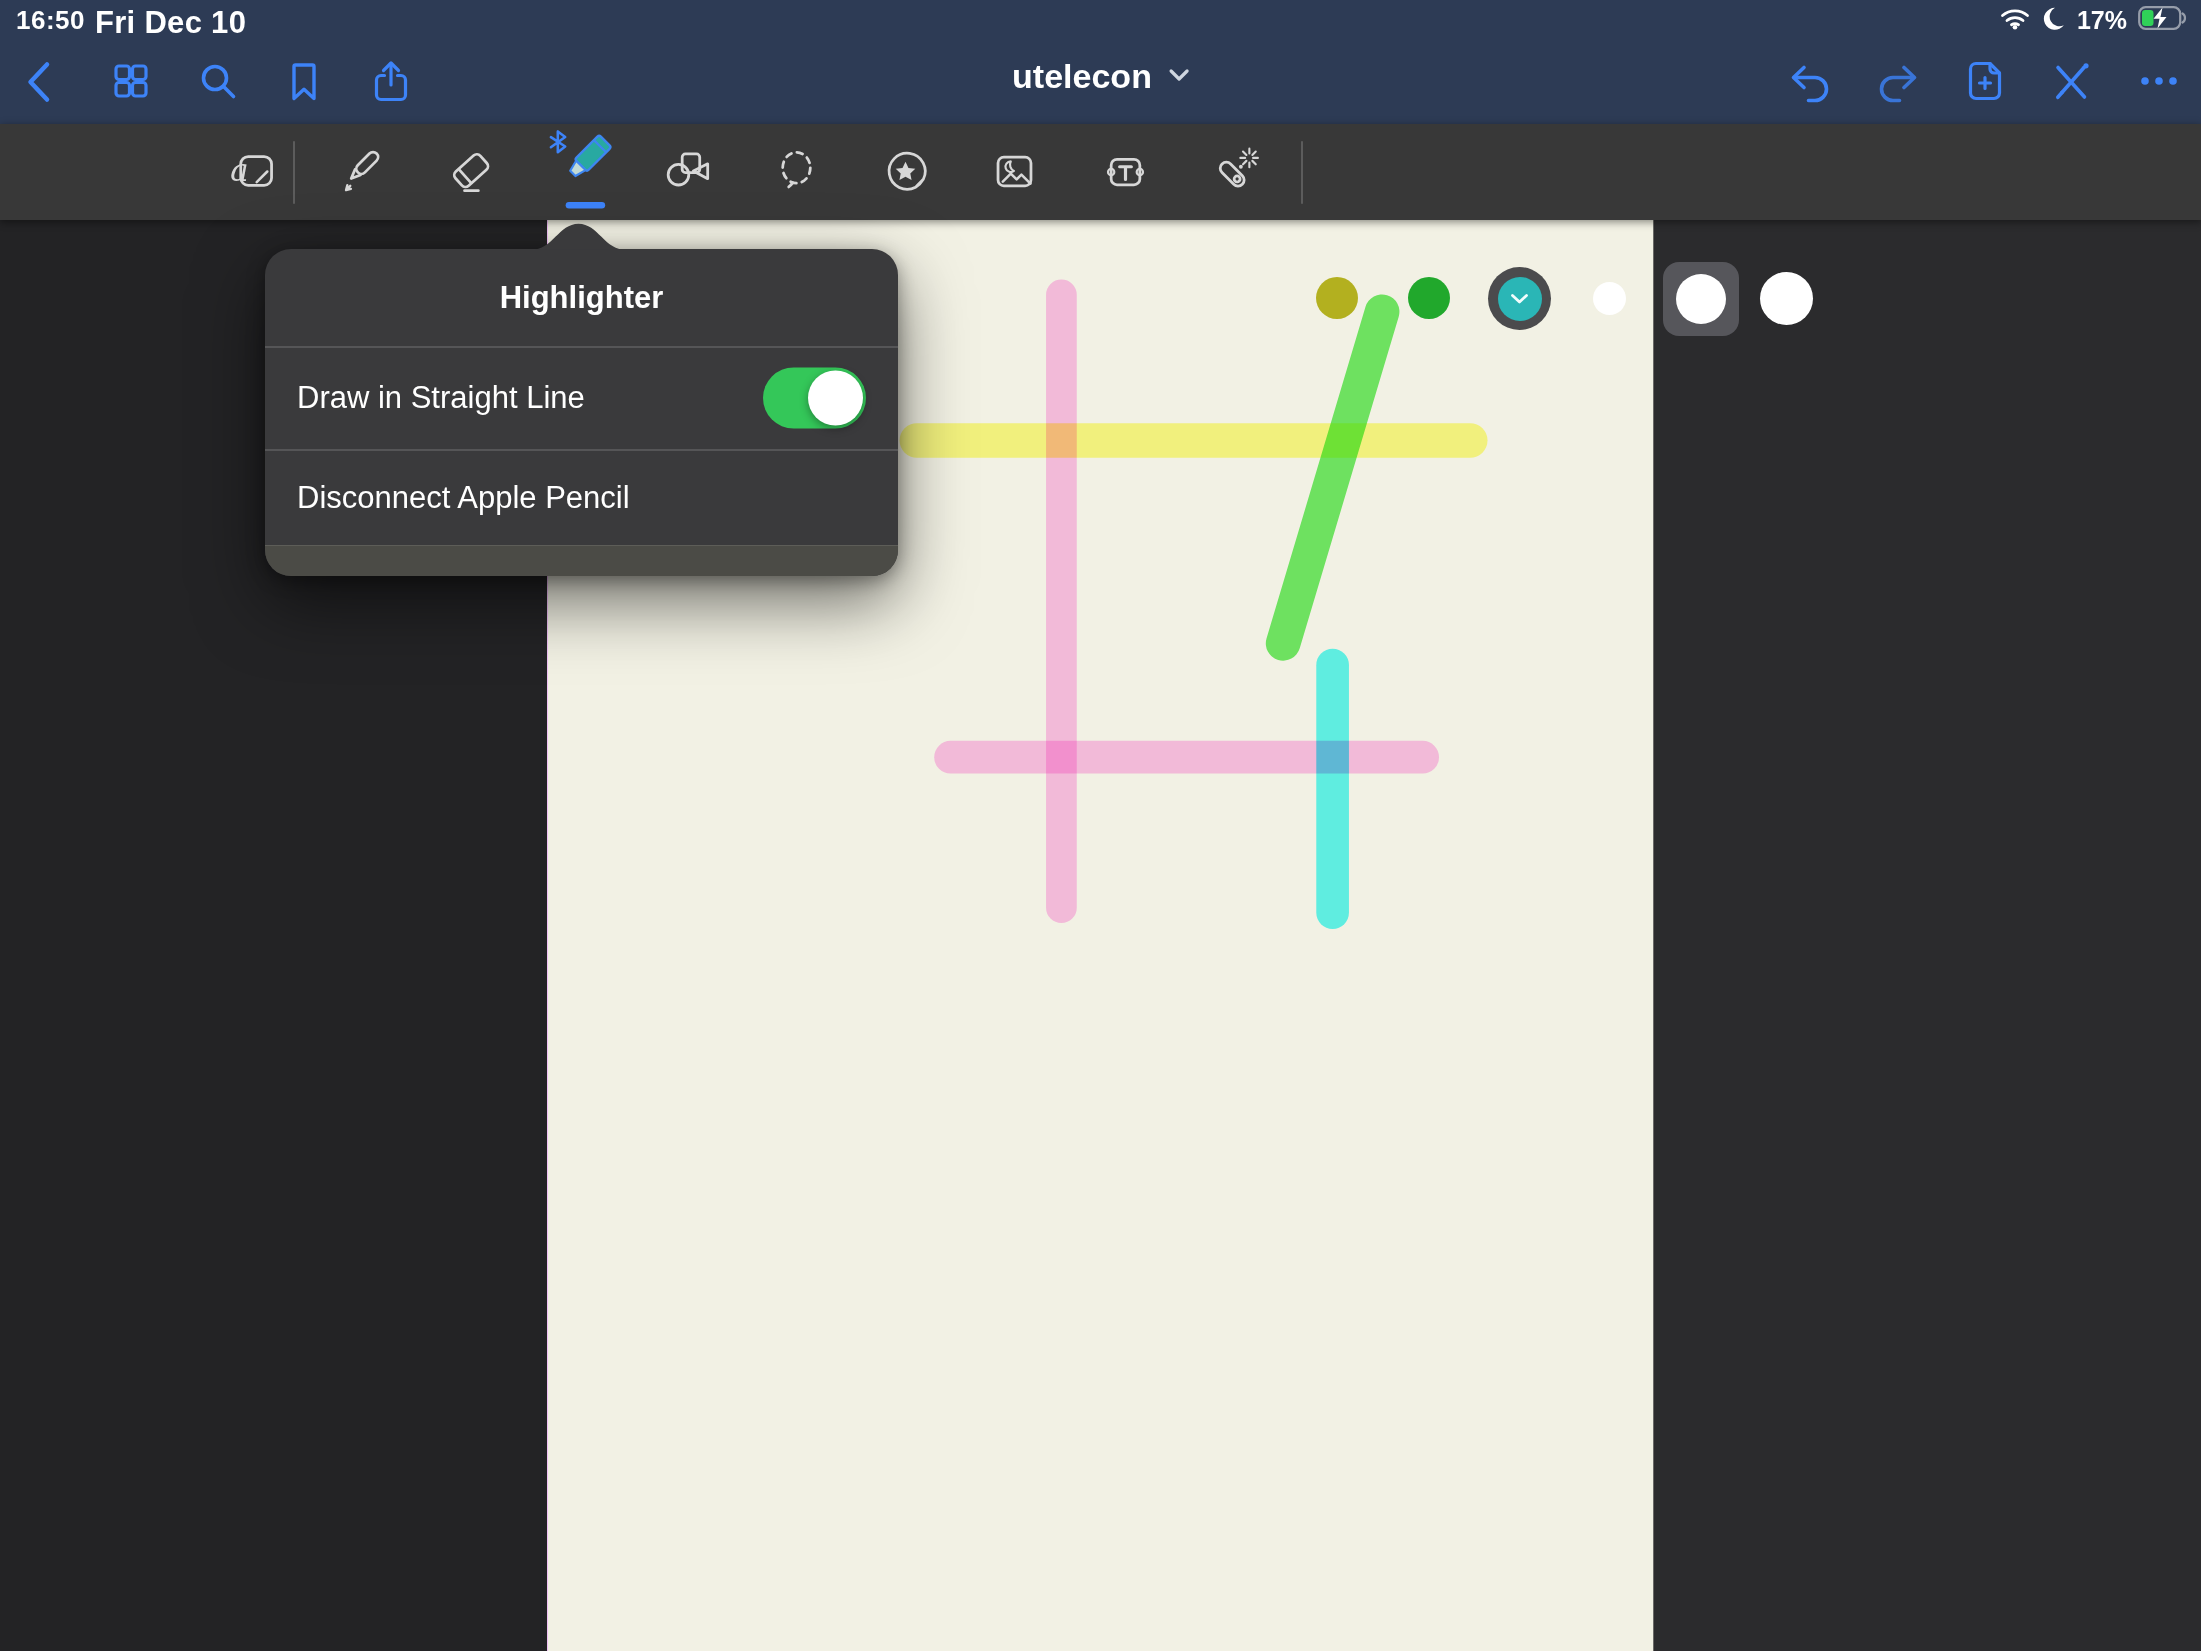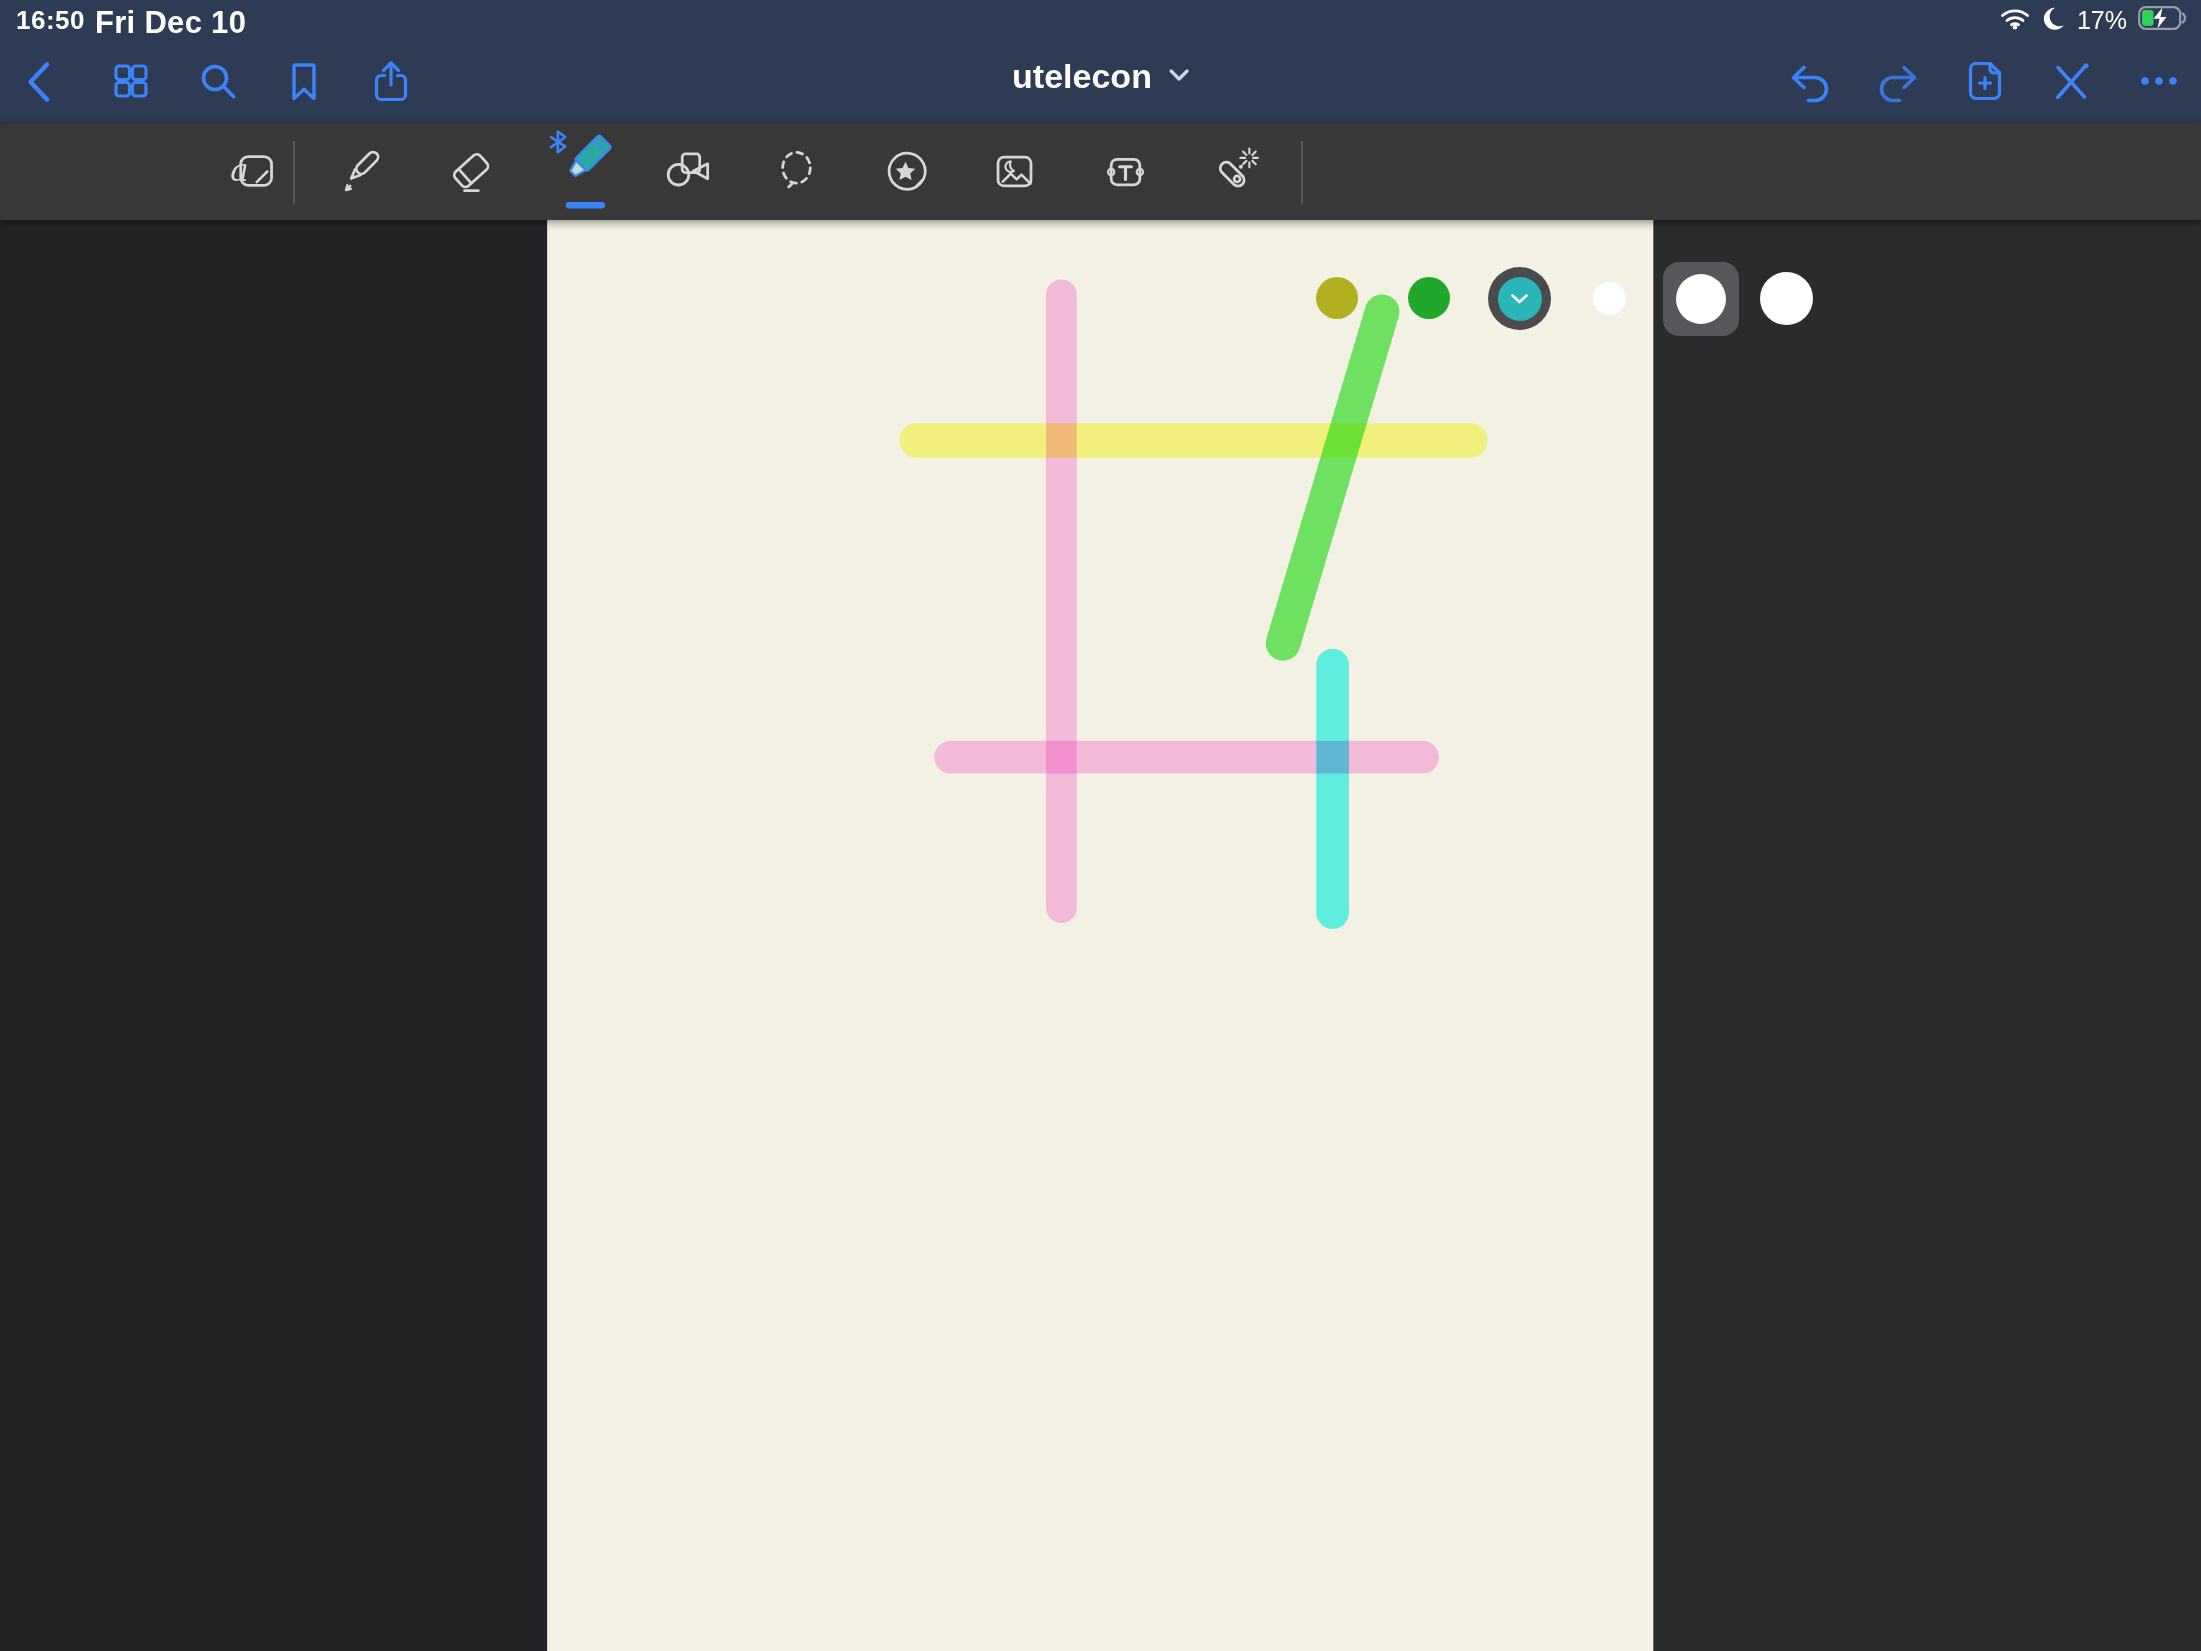--- a/index.html
+++ b/index.html
@@ -19,21 +19,21 @@
   
   .navbar {
     position:absolute; left:0; top:0; width:100%; height:124px;
     background:#2d3b55; z-index:10;
     box-shadow:0 1px 0 rgba(0,0,0,.35);
   }
   .statusbar { position:absolute; left:0; top:0; width:100%; height:38px; color:#fff; }
   .status-time { position:absolute; left:16px; top:5px; font-size:26px; font-weight:700; letter-spacing:0.5px; }
   .status-date { position:absolute; left:95px; top:5px; font-size:31px; font-weight:700; letter-spacing:0.3px; }
   .status-right { position:absolute; right:14px; top:0; height:40px; display:flex; align-items:center; gap:11px; }
-  .status-percent { font-size:25px; font-weight:400; color:#fff; }
+  .status-percent { font-size:25px; font-weight:700; color:#fff; }
 
   .icon-btn {
     position:absolute; width:55px; height:55px; top:53px;
     display:flex; align-items:center; justify-content:center;
     background:none; border:none; padding:0; cursor:pointer;
   }
   .icon-btn svg { display:block; }
   .nav-stroke { stroke:#3d83f8; fill:none; stroke-linecap:round; stroke-linejoin:round; }
   .nav-fill   { fill:#3d83f8; }
 
@@ -356,15 +356,38 @@
       </span>
     </button>
     <button class="swatch" style="left: 1593px; top: 158px; width: 33px; height: 33px; background: rgb(255, 255, 255);"></button>
 
     <button class="size-sel-box">
       <span class="size-dot" style="width:50px; height:50px; display:block"></span>
     </button>
     <button class="size-dot" style="position:absolute; left:1760px; top:148px; width:53px; height:53px"></button>
   </div>
 
+  <div class="popover">
+    <svg class="popover-arrow" viewBox="0 0 96 28">
+      <path d="M0 28 C 22 28 28 1.5 48 1.5 C 68 1.5 74 28 96 28 Z" fill="#3a3a3c"></path>
+    </svg>
+
+    <div class="popover-title">Highlighter</div>
+    <div class="pop-divider" style="top:97px"></div>
+
+    <div class="pop-row" style="top:98px; height:102px">
+      <span class="label">Draw in Straight Line</span>
+      <button class="toggle" id="straight-line-toggle" aria-checked="true" style="background: rgb(52, 199, 89);">
+        <span class="knob"></span>
+      </button>
+    </div>
+
+    <div class="pop-divider" style="top:200px"></div>
+
+    <div class="pop-row" style="top:201px; height:96px; cursor:pointer">
+      <span class="label">Disconnect Apple Pencil</span>
+    </div>
+
+    <div class="pop-footer"></div>
+  </div>
 
 </div>
 
 
 </body></html>

